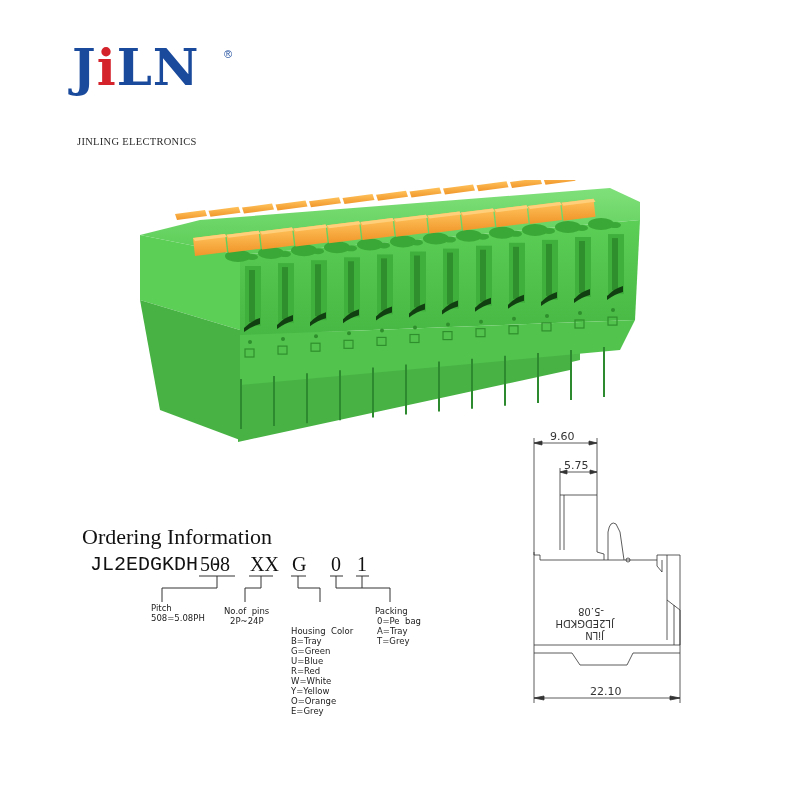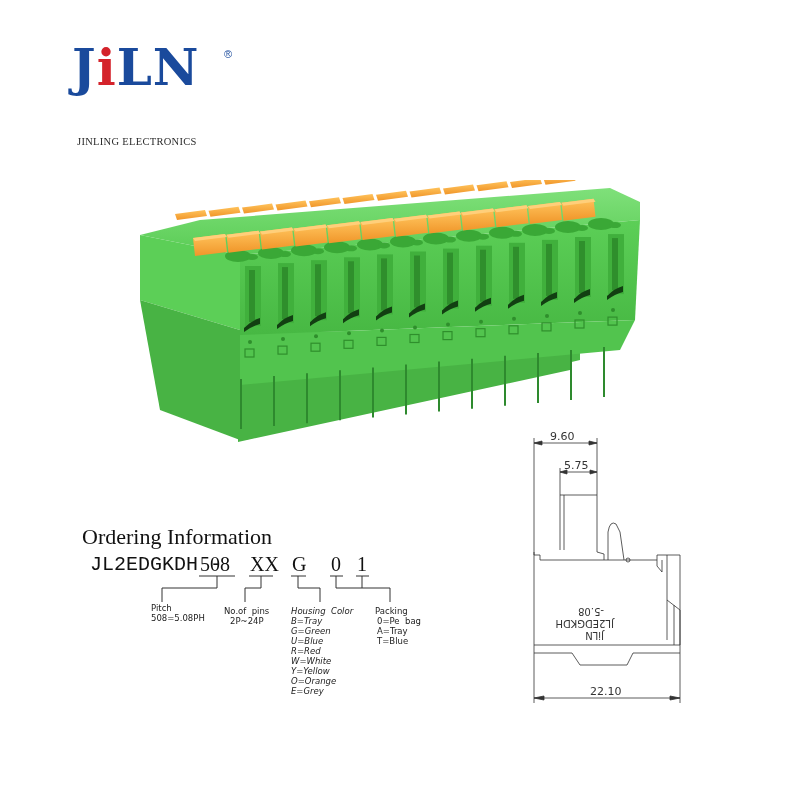--- a/index.html
+++ b/index.html
@@ -242,36 +242,36 @@
 </svg>
 
 <div class="legend" style="left:151px;top:603px;">
   <div>Pitch</div>
   <div>508=5.08PH</div>
 </div>
 <div class="legend" style="left:224px;top:606px;">
   <div style="white-space:pre">No.of  pins</div>
   <div style="padding-left:6px">2P~24P</div>
 </div>
-<div class="legend" style="left:291px;top:606px;font-style:italic;">
+<div class="legend" style="left:291px;top:626px;">
   <div style="white-space:pre">Housing  Color</div>
   <div>B=Tray</div>
   <div>G=Green</div>
   <div>U=Blue</div>
   <div>R=Red</div>
   <div>W=White</div>
   <div>Y=Yellow</div>
   <div>O=Orange</div>
   <div>E=Grey</div>
 </div>
 <div class="legend" style="left:375px;top:606px;">
   <div>Packing</div>
   <div style="padding-left:2px;white-space:pre">0=Pe  bag</div>
   <div style="padding-left:2px">A=Tray</div>
-  <div style="padding-left:2px">T=Blue</div>
+  <div style="padding-left:2px">T=Grey</div>
 </div>
 
 <div class="abs drawing">
   <svg width="180" height="290" viewBox="0 0 180 290">
     <g stroke="#333" stroke-width="0.8" fill="none">
 
       <line x1="14" y1="23" x2="77" y2="23"></line>
       <polygon points="14,23 22,21 22,25" fill="#333"></polygon>
       <polygon points="77,23 69,21 69,25" fill="#333"></polygon>
       <line x1="14" y1="18" x2="14" y2="135"></line>

